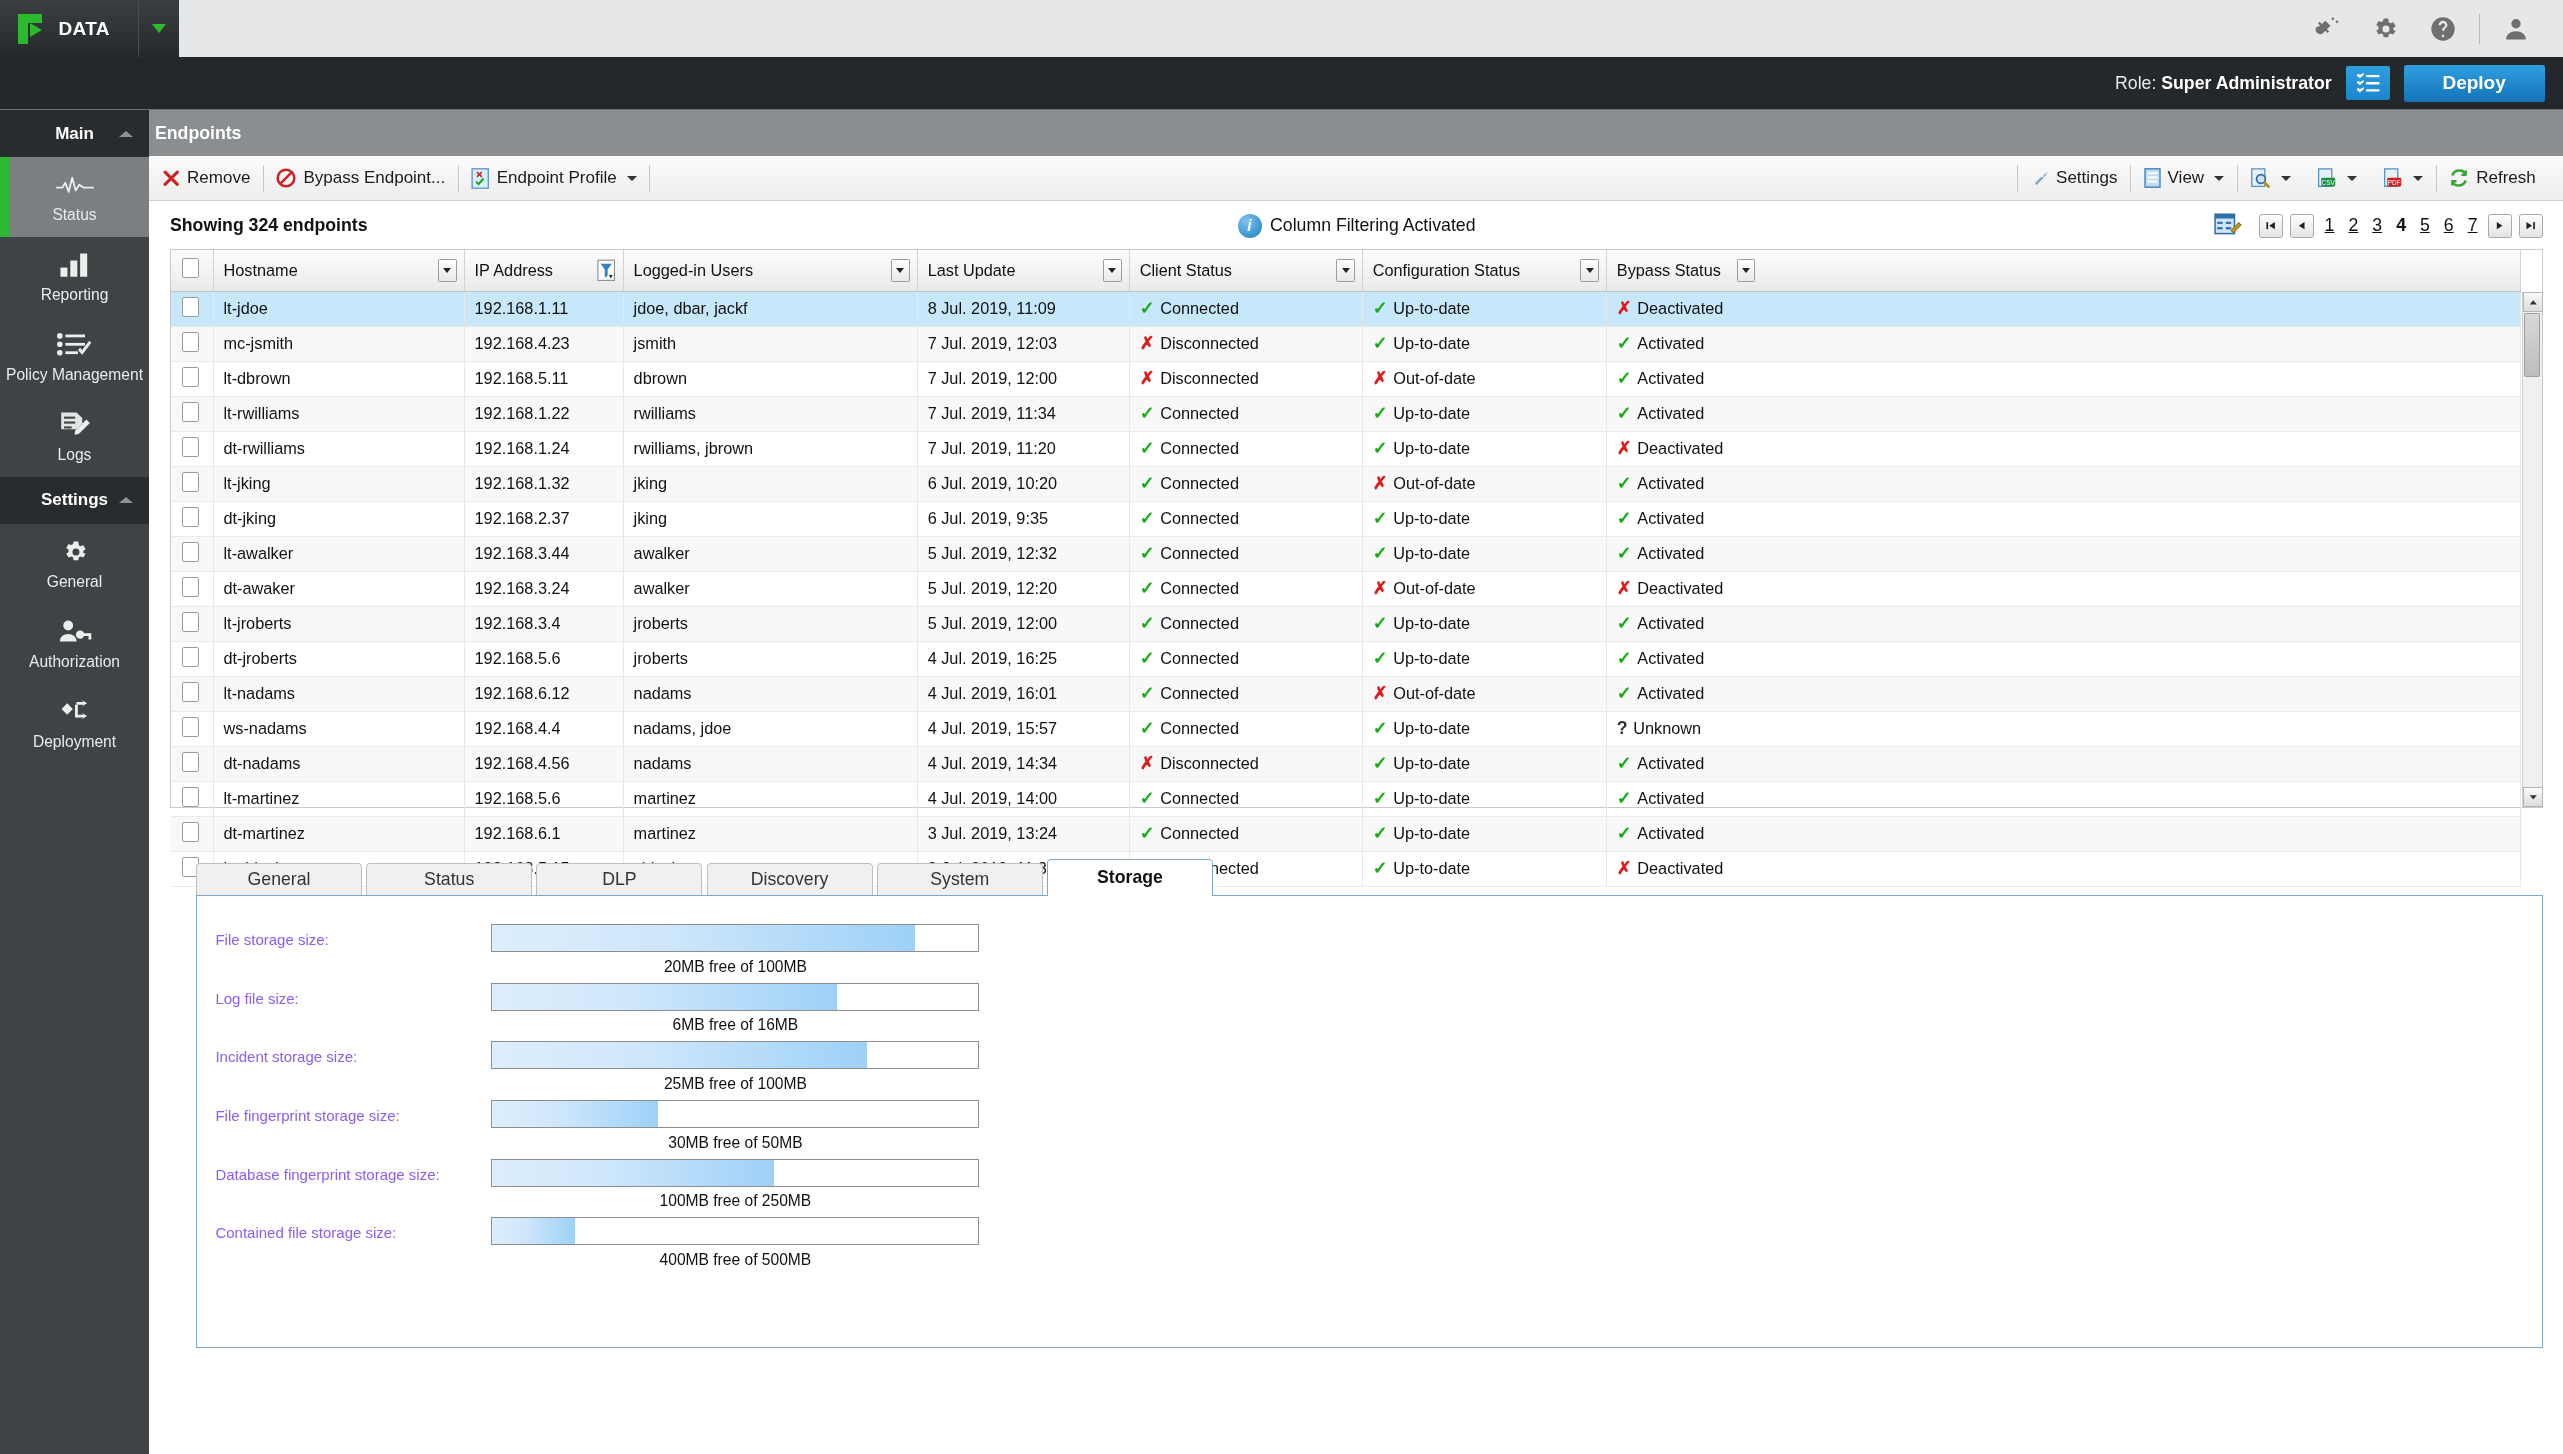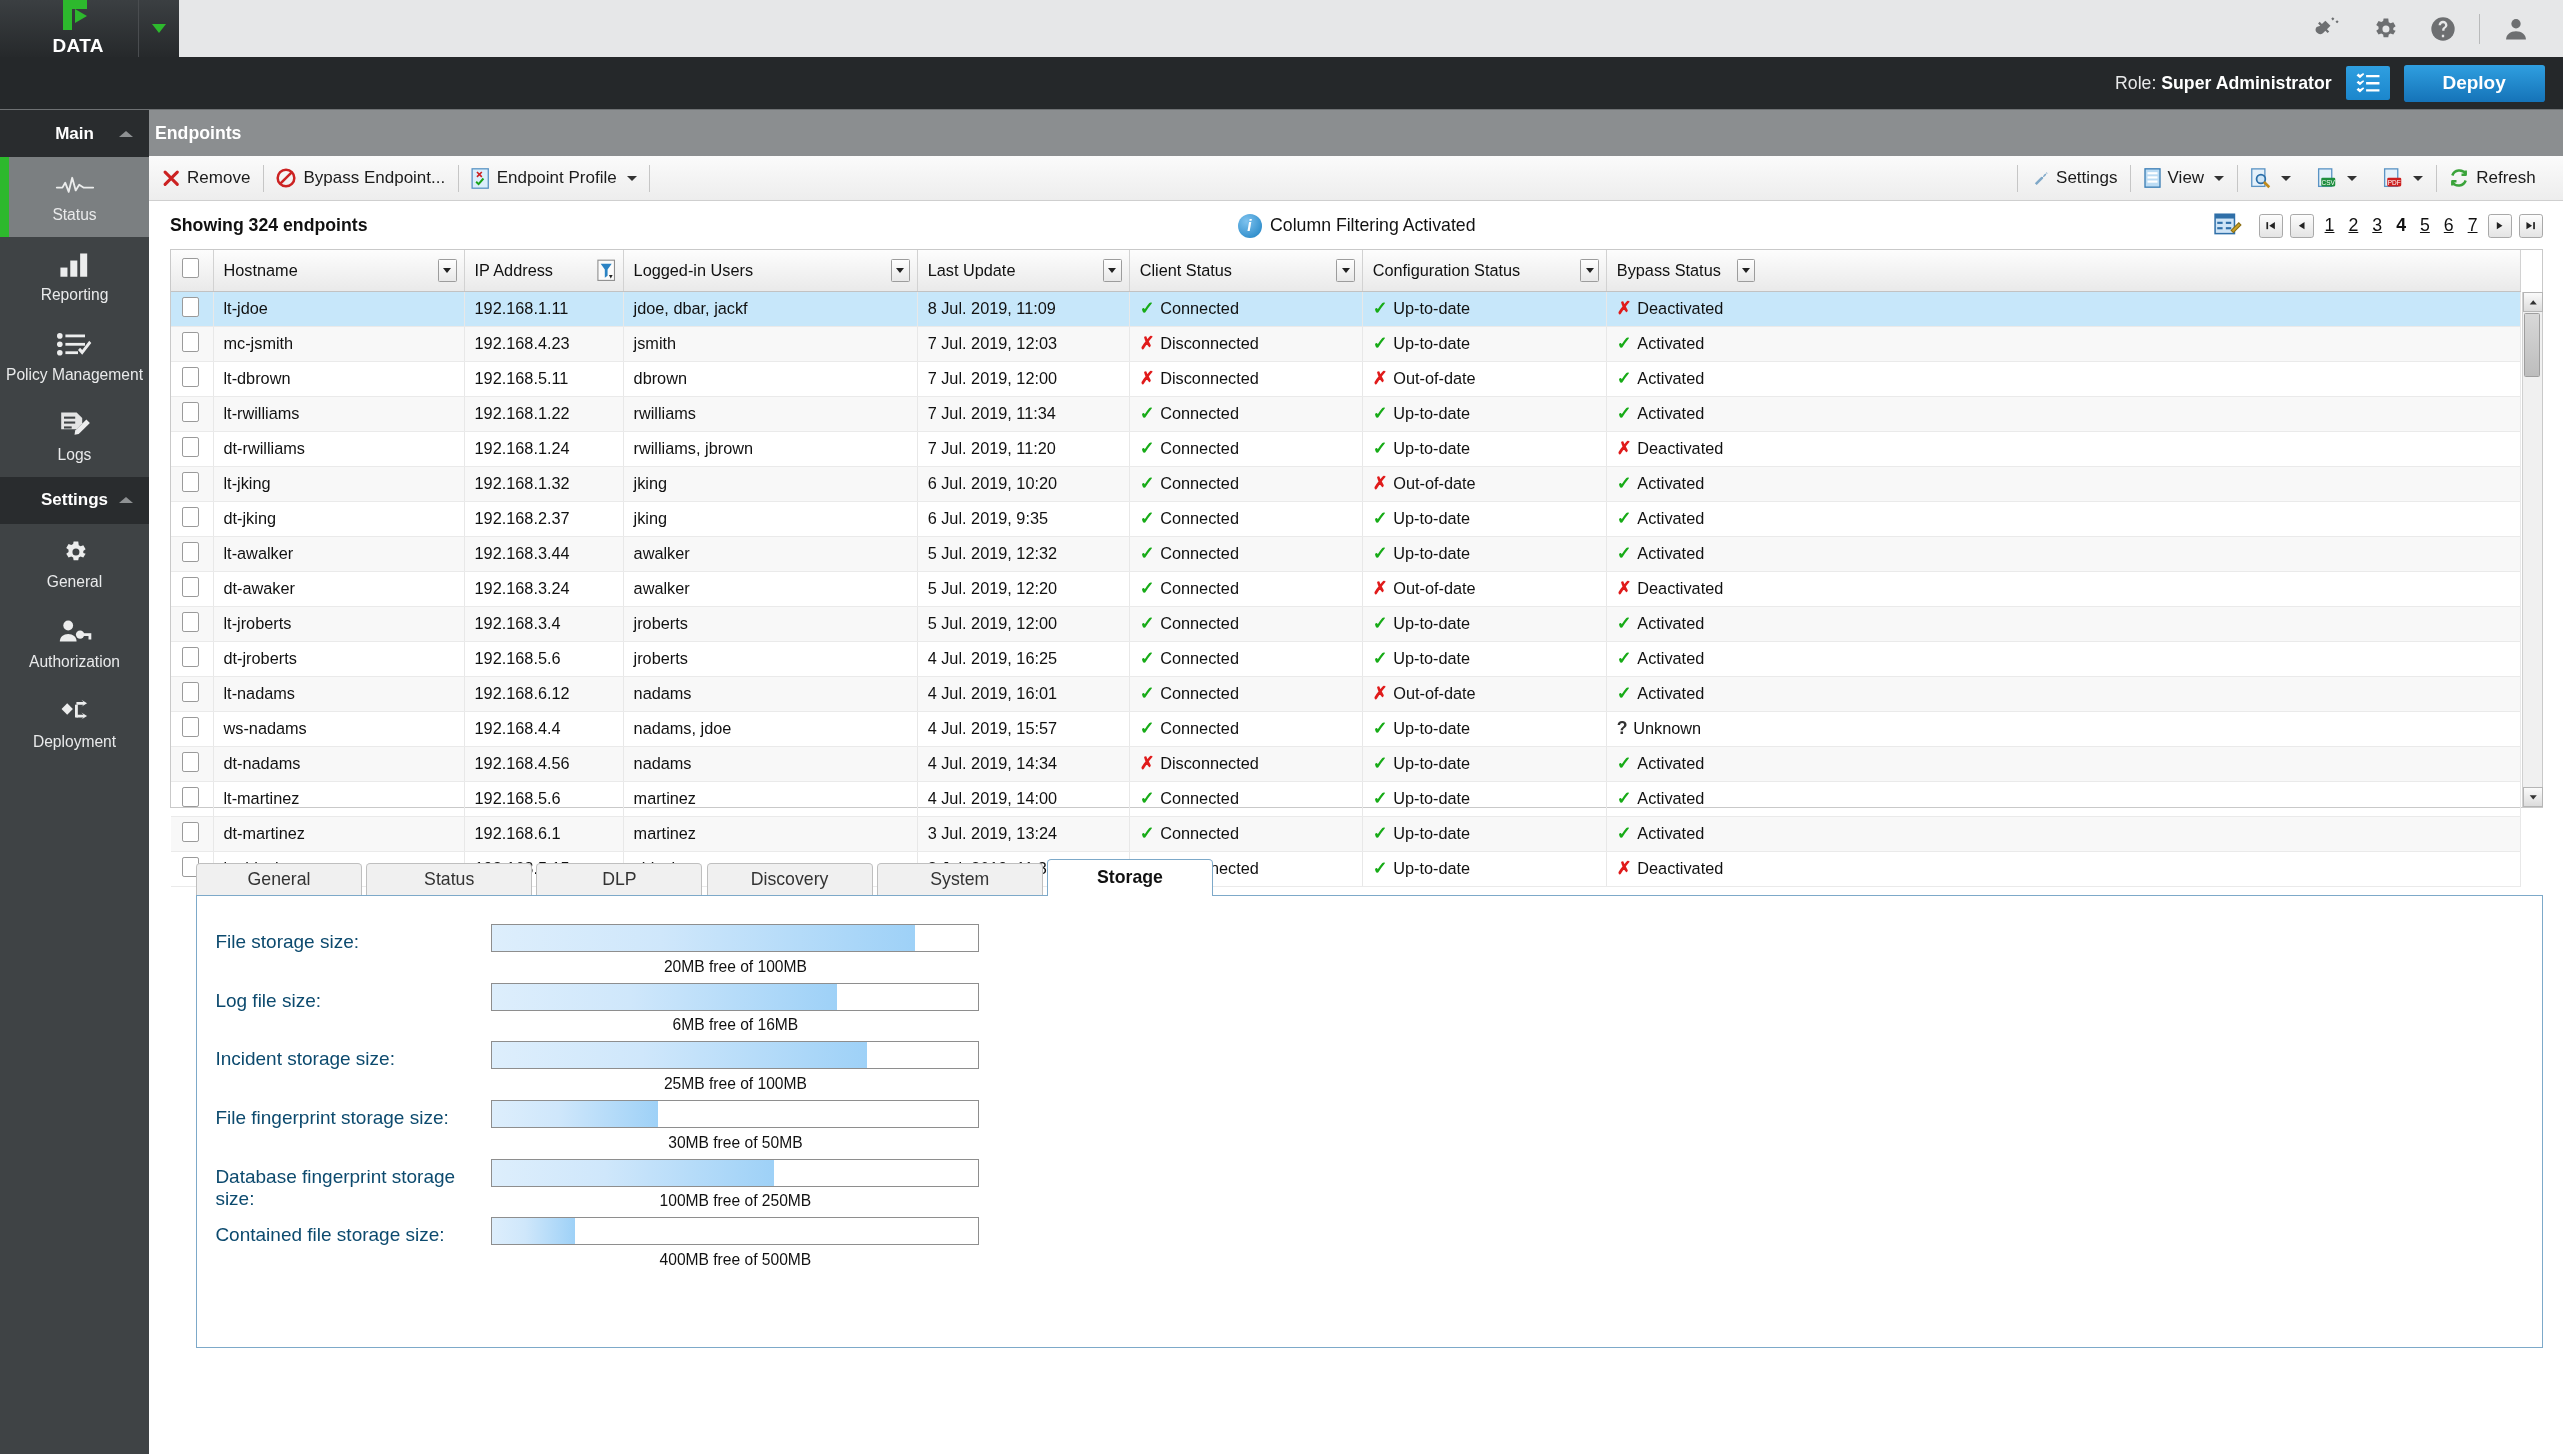--- a/index.html
+++ b/index.html
@@ -12,21 +12,20 @@
 
   
   .topbar {
     position: absolute; top: 0; left: 0; width: 2563px; height: 57px;
     background: #e6e7e8; display: flex; align-items: stretch;
   }
   .brand {
     width: 139px; background: linear-gradient(180deg,#3b3f42 0%,#26292b 100%);
     display: flex; align-items: center; gap: 10px; padding-left: 18.4px;
     border-right: 0.7px solid #4a4d50;
-    flex-direction: column;
   }
   .brand-logo { width: 30px; height: 30px; position: relative; }
   .brand-logo .l1 { position:absolute; left:0; top:0; width:9.2px; height:30px; background:#2db92d; }
   .brand-logo .l2 { position:absolute; left:0; top:0; width:24px; height:9.2px; background:#2db92d; }
   .brand-logo .l3 { position:absolute; left:12px; top:9.2px; width:0;height:0;
      border-left:12px solid #2db92d; border-top:7.8px solid transparent; border-bottom:7.8px solid transparent;}
   .brand-name { color:#fff; font-size: 19px; font-weight: bold; letter-spacing: 0.4px;}
   .brand-caret {
     width: 40px; background: linear-gradient(180deg,#3b3f42 0%,#26292b 100%);
     display:flex; align-items:center; justify-content:center;
@@ -183,21 +182,21 @@
   .tab.active {
     background:#fff; border-color:#7da9c9; color:#111; font-weight:bold; height:37px;
     position:relative; z-index:3;
   }
   .tabpanel {
     margin: 0 21px 0 47px; border:0.7px solid #7da9c9; background:#fff; height:453px; position:relative; top:-0.7px;
   }
 
   .storage-grid { padding: 28px 0 0 18.4px; }
   .storage-row { display:flex; align-items:flex-start; margin-bottom:7px; }
-  .st-label { width:276px; font-size:19px; color:#0c4a6e; padding-top:7px; }
+  .st-label { width:276px; font-size:15px; color:#8b5cf6; padding-top:7px; }
   .st-barbox { width:488px; }
   .st-bar {
     height:28px; border:1.4px solid #8e8e8e; background:#fff; position:relative; overflow:hidden;
   }
   .st-fill { height:100%; background: linear-gradient(90deg,#ddeefc 0%,#cfe7fb 40%, #9ed1f7 100%); }
   .st-cap { text-align:center; font-size:15.6px; color:#111; padding-top:5.7px; }
 
   
   svg { display:block; }
 </style>

